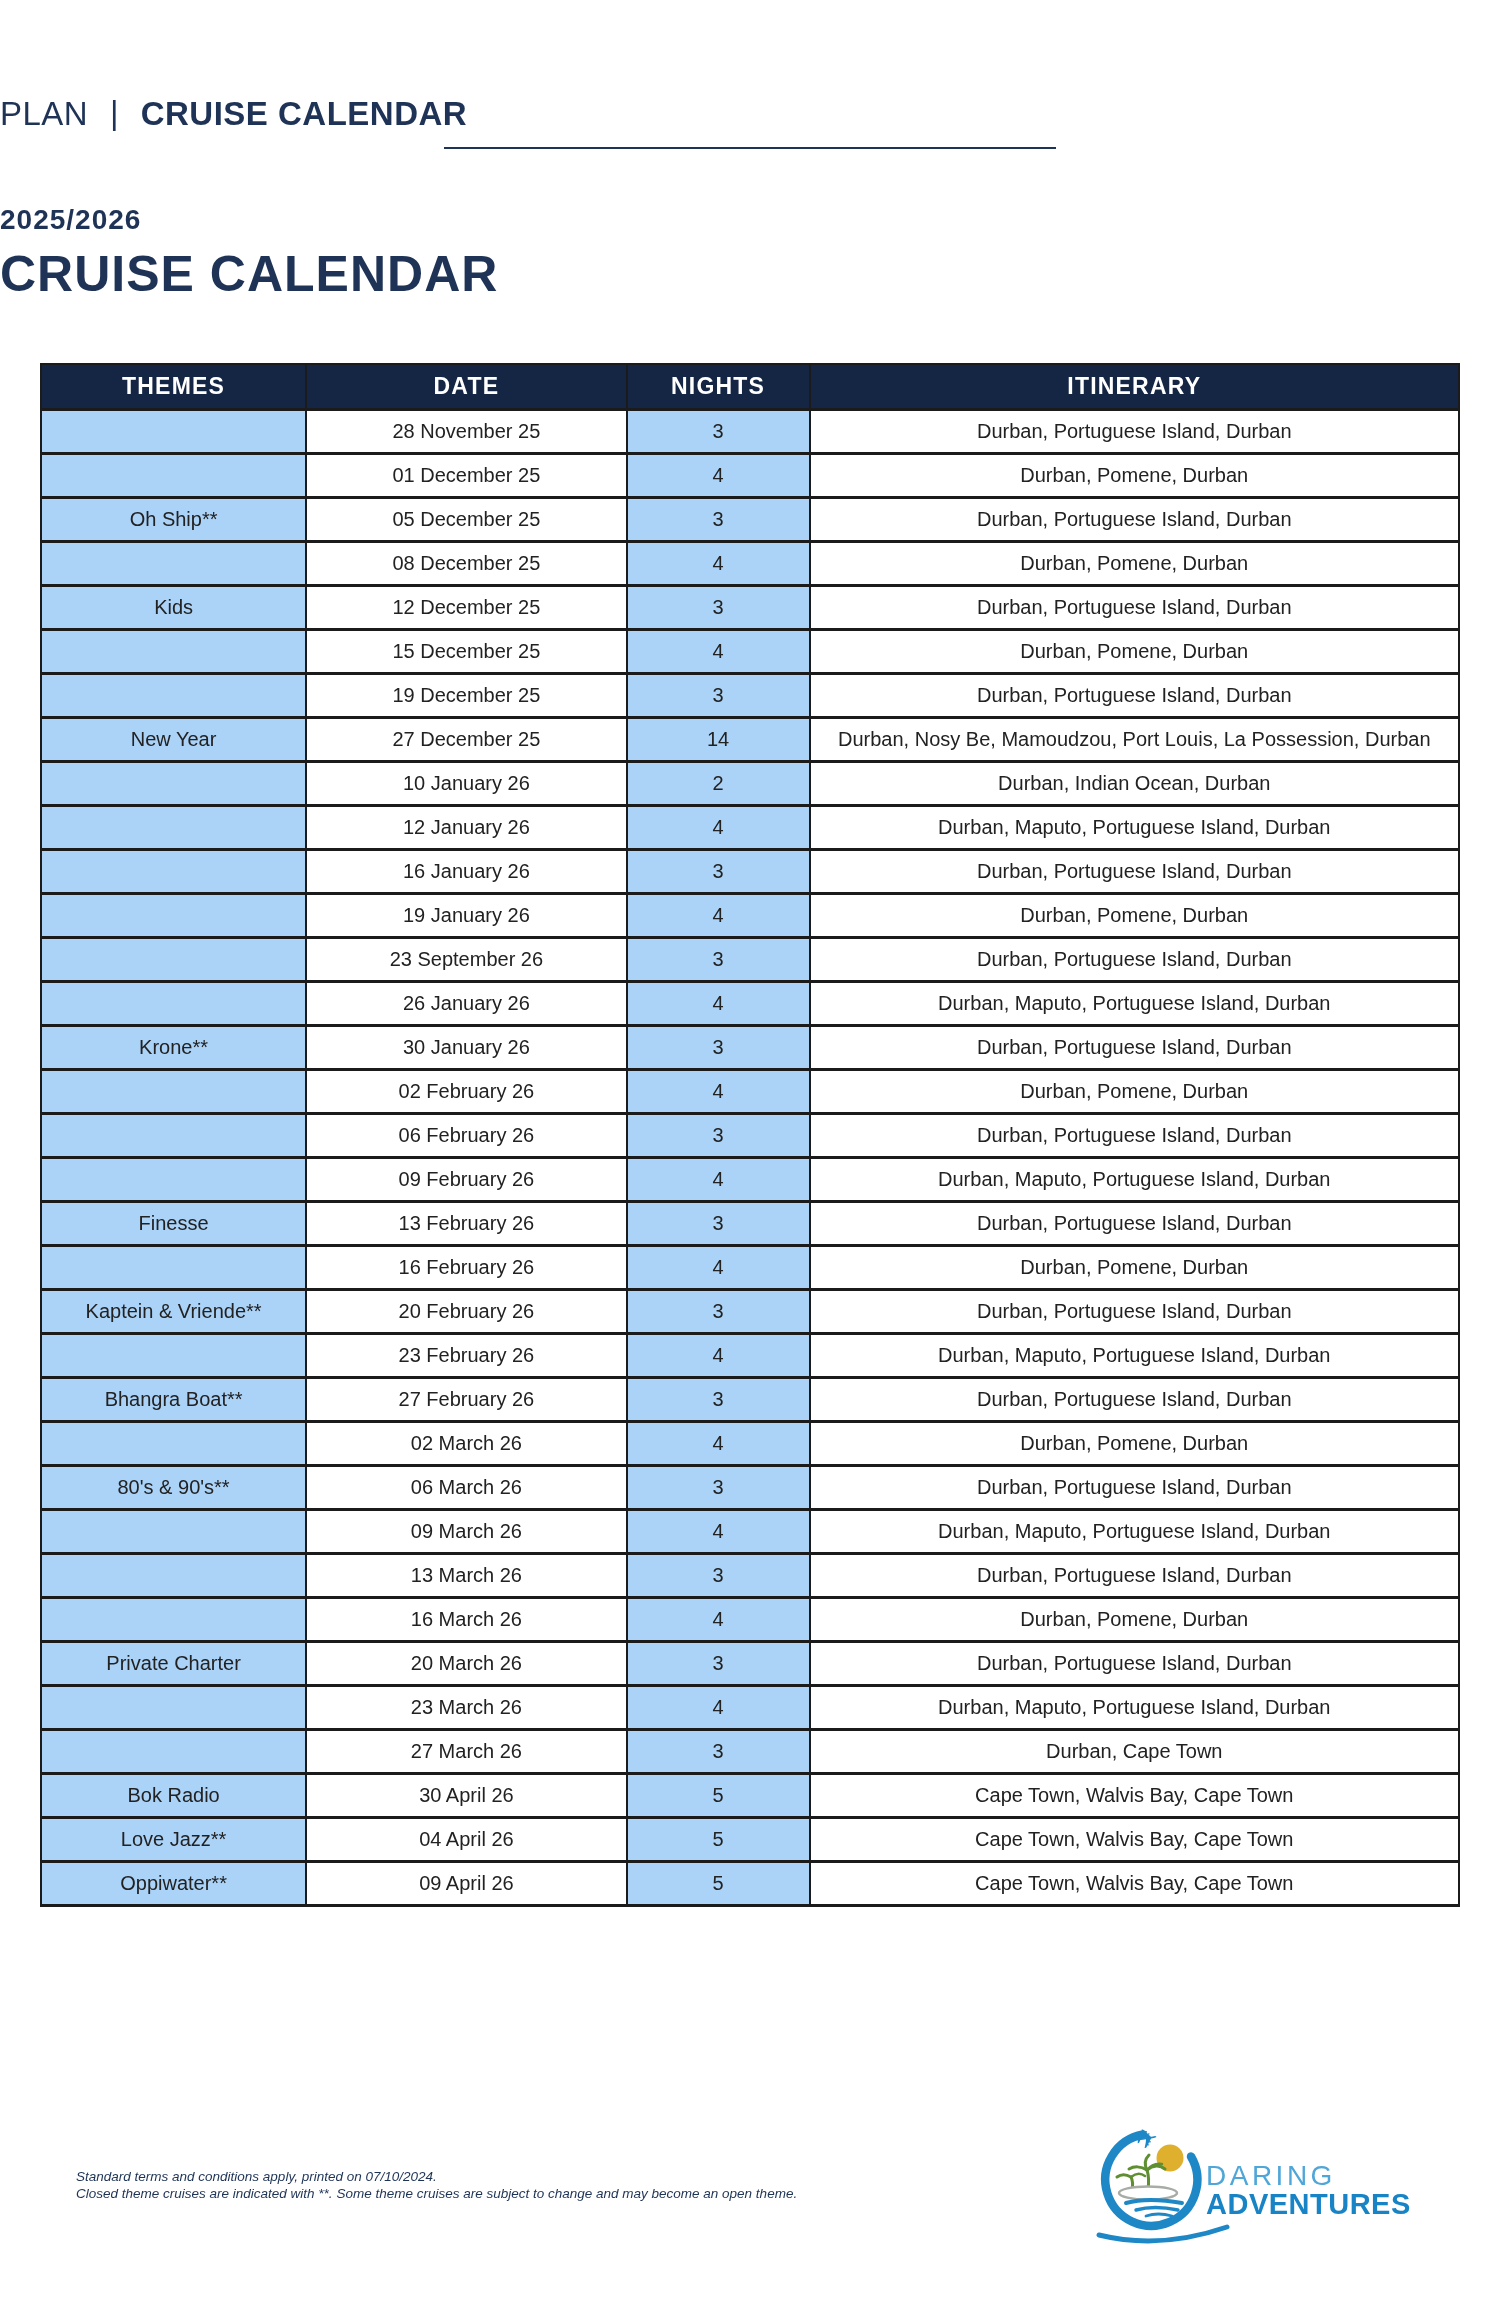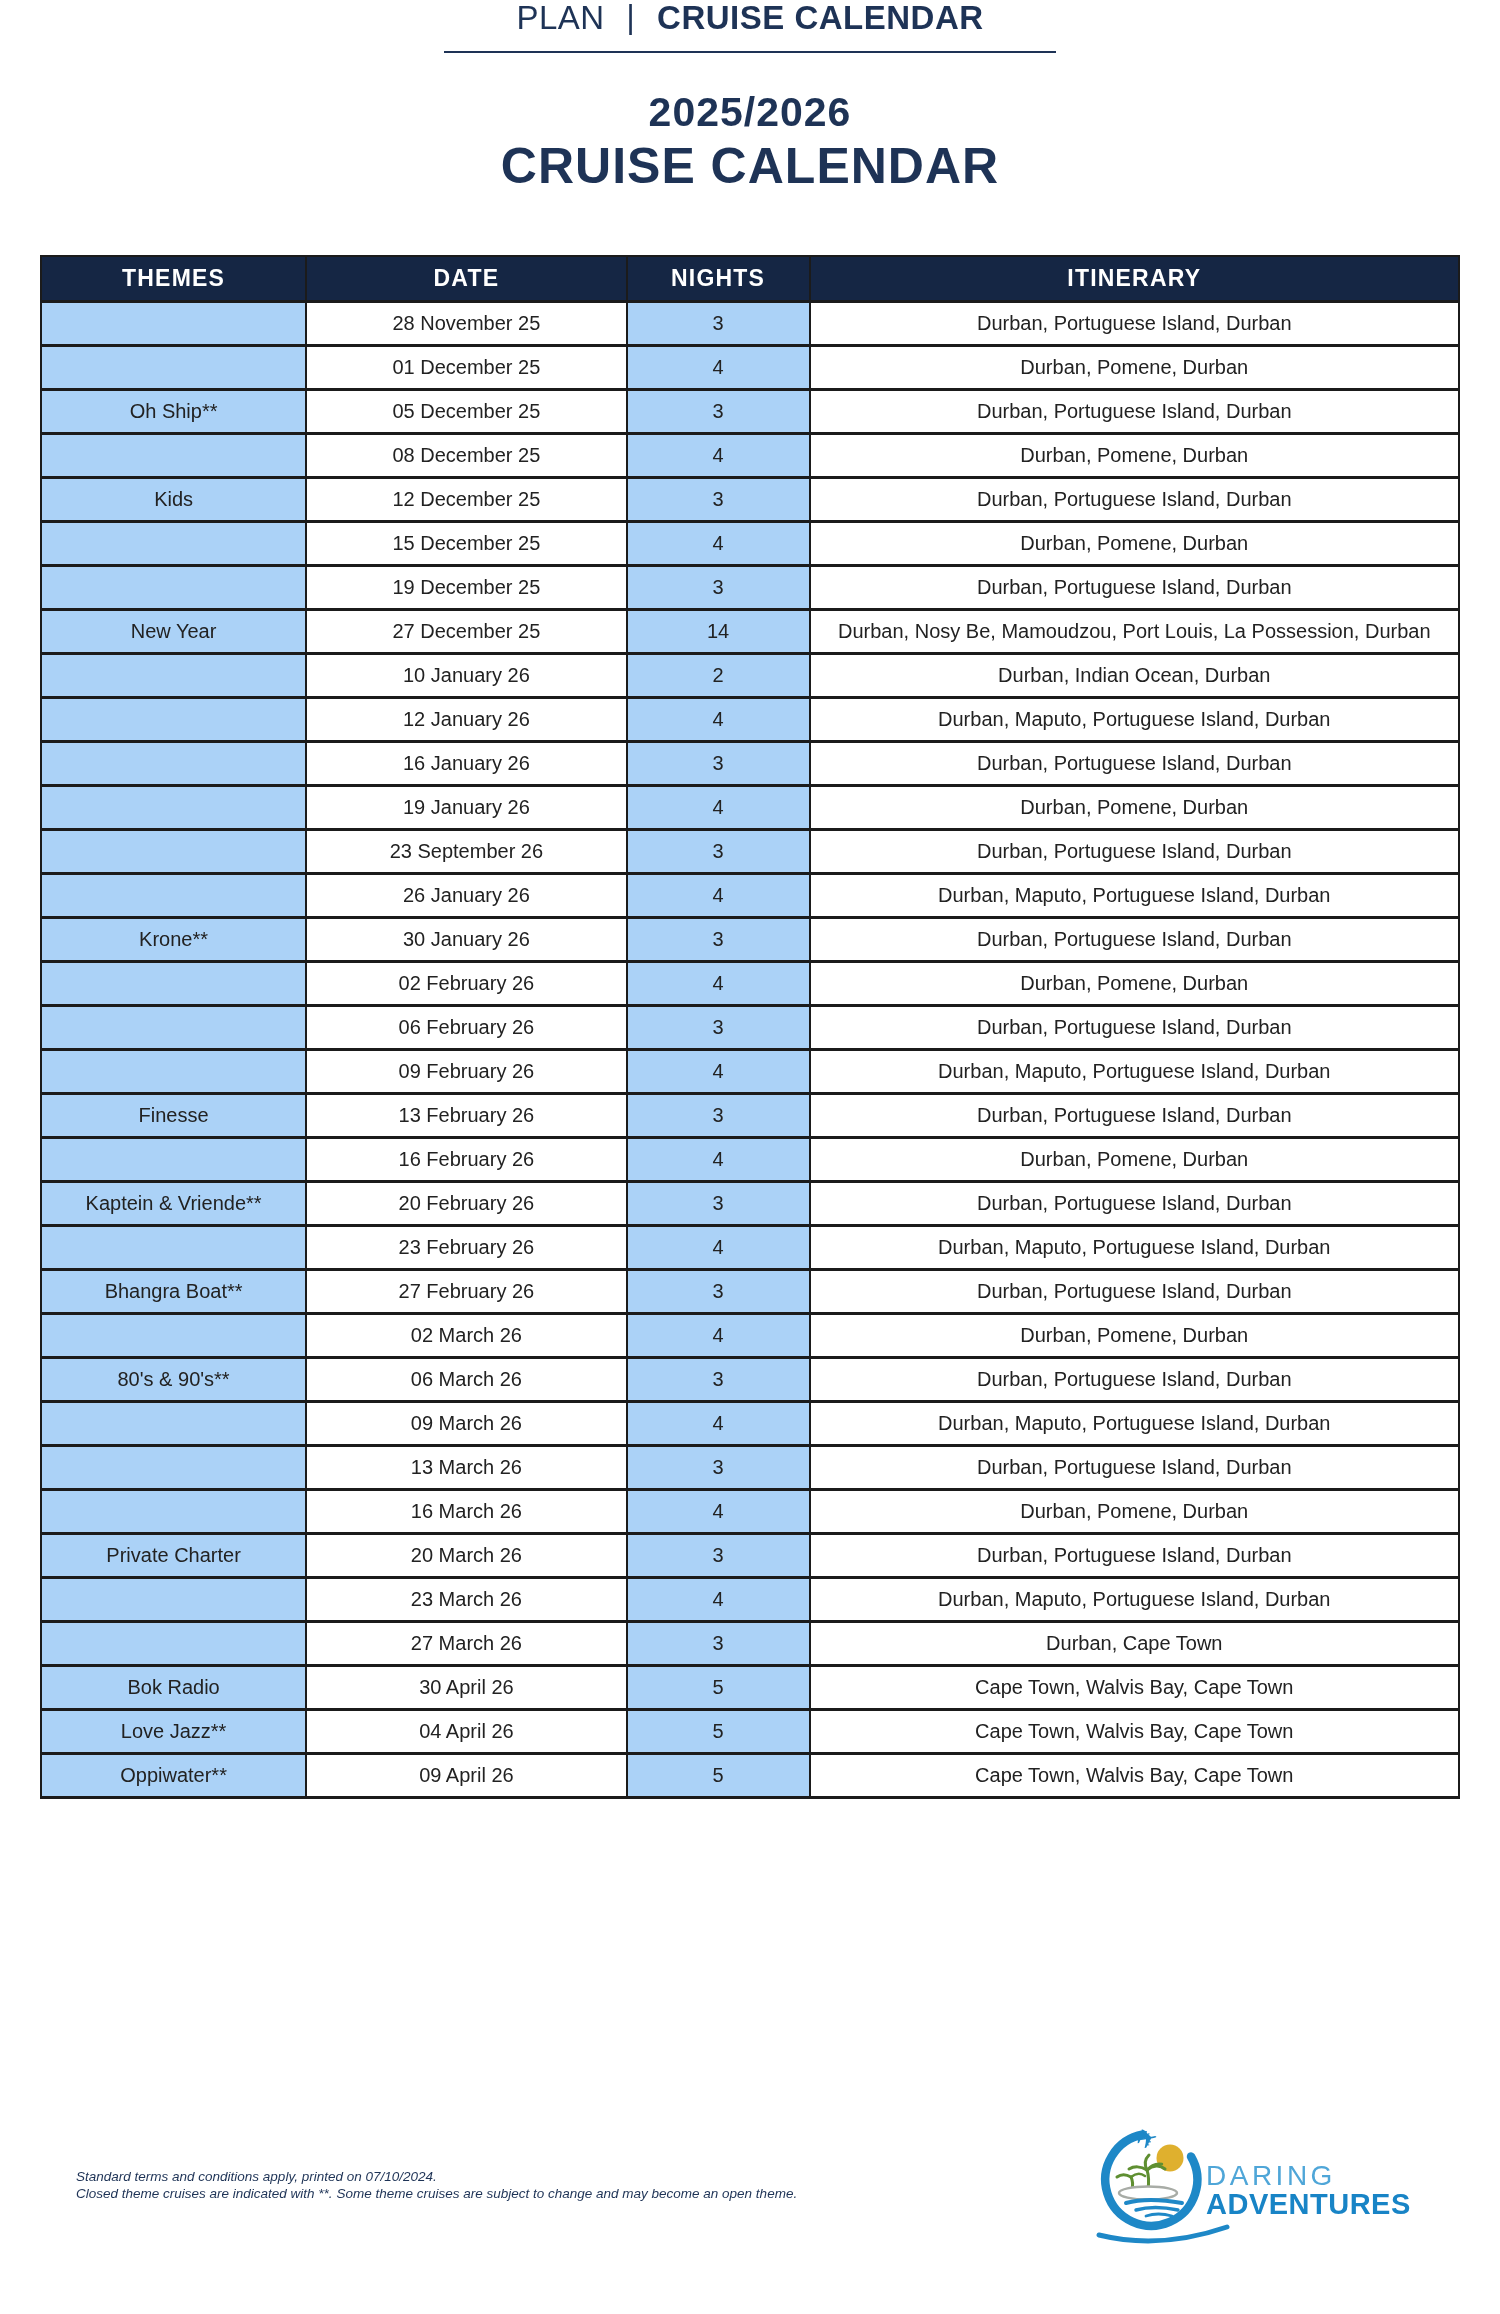--- a/index.html
+++ b/index.html
@@ -3,27 +3,27 @@
 <meta charset="utf-8">
 <style>
   * { box-sizing: border-box; }
   html,body { margin:0; padding:0; }
   body {
     width:1500px; height:2314px; background:#ffffff;
     font-family:"Liberation Sans", sans-serif; position:relative;
     color:#1e3356;
   }
   
-  .doc-header { text-align:center; }
+  .doc-header { padding-top:96px; }
   .breadcrumb { font-size:33px; letter-spacing:.5px; color:#1e3356; line-height:36px; }
   .breadcrumb .plain { font-weight:400; }
   .breadcrumb .sep { font-weight:300; margin:0 12px; position:relative; top:-1px; }
   .breadcrumb .bold { font-weight:800; }
   .rule { width:612px; height:2px; background:#1e3356; margin:15px auto 0; }
-  .season { margin-top:36px; font-size:41px; font-weight:700; letter-spacing:1px; line-height:46px; color:#1e3356; }
+  .season { margin-top:48px; font-size:28px; font-weight:700; letter-spacing:1px; line-height:46px; color:#1e3356; }
   .doc-title { margin:4px 0 0; font-size:50px; font-weight:800; letter-spacing:1px; line-height:54px; color:#1e3356; }
   
   .table-wrap { margin:62px 40px 0; }
   table.cruise { width:100%; border-collapse:collapse; table-layout:fixed; }
   th {
     background:#152644; color:#ffffff; font-size:23px; font-weight:700;
     letter-spacing:1.2px; height:45px; border:2px solid #1b1b1b; text-align:center;
   }
   td {
     height:44px; font-size:20px; color:#222222; text-align:center;

